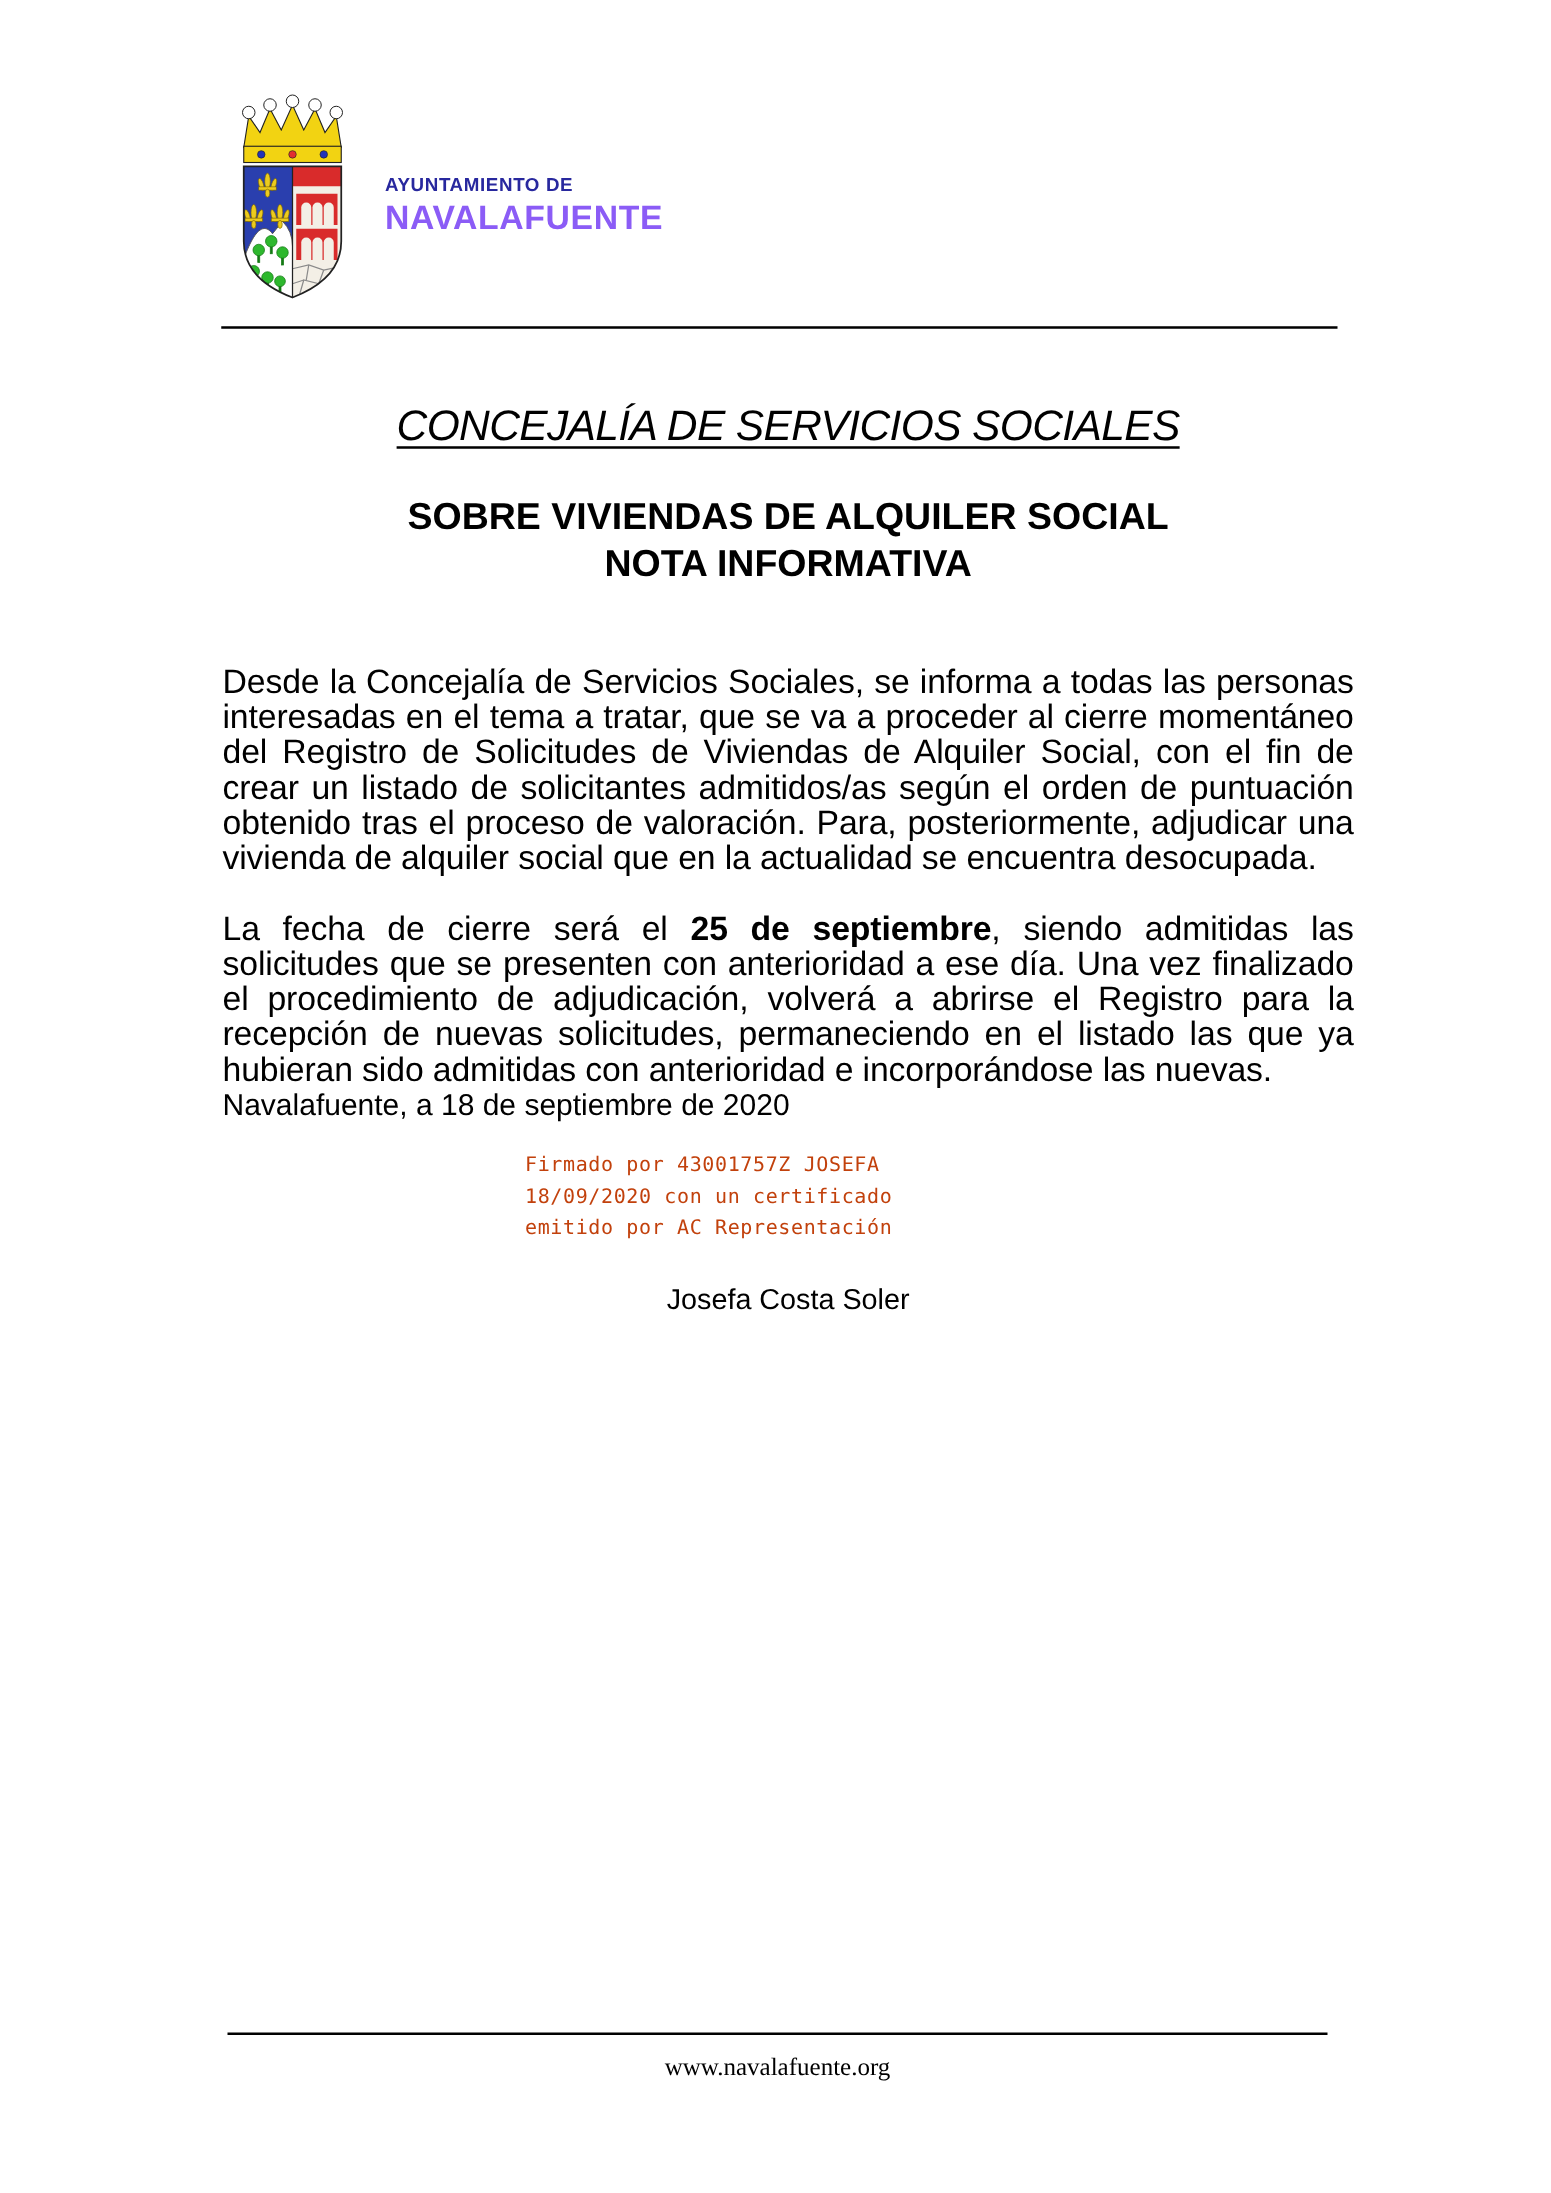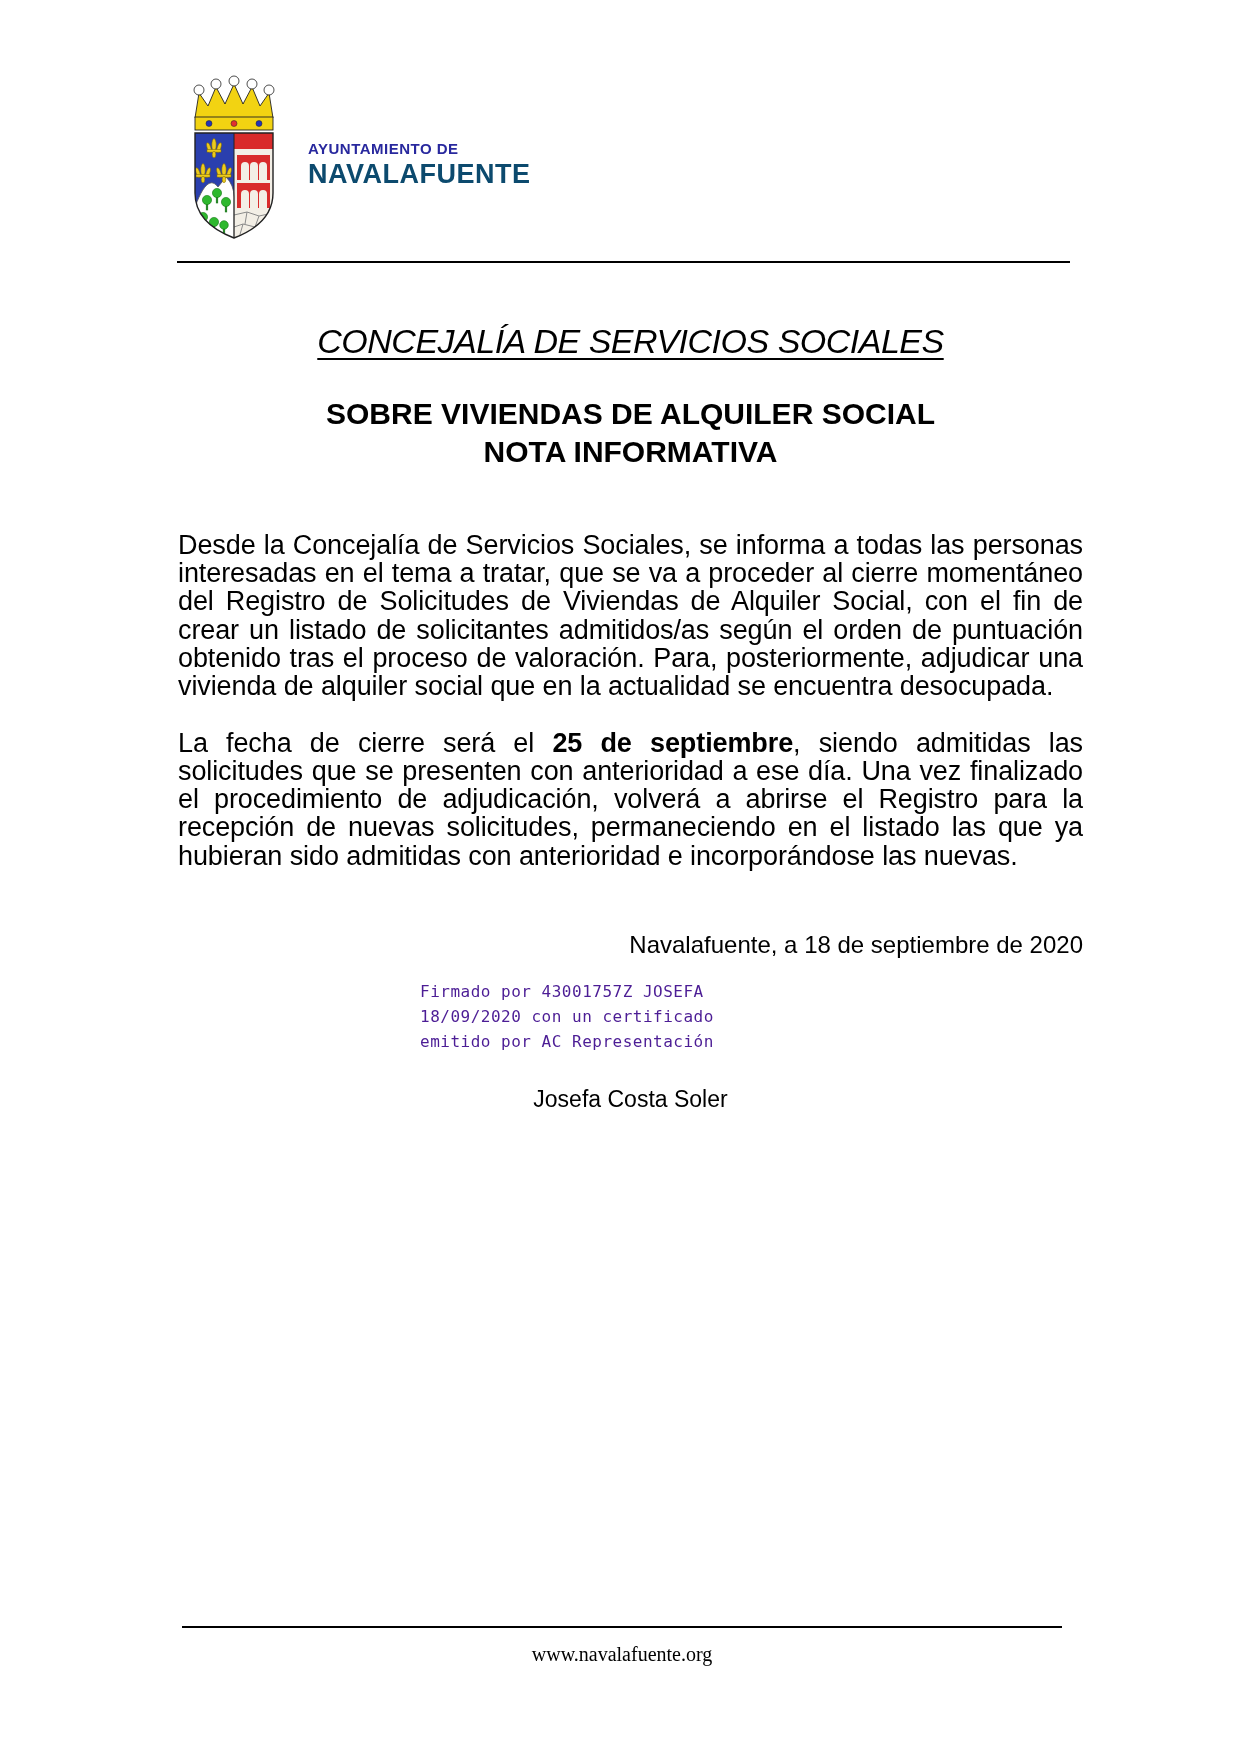--- a/index.html
+++ b/index.html
@@ -15,21 +15,21 @@
   .logo-row{
     position:absolute;top:75px;left:189px;
     display:flex;align-items:flex-start;gap:29px;
   }
   .logo-text{padding-top:66px;line-height:1;}
   .org-line1{
     font-size:15px;font-weight:bold;color:#28289E;
     letter-spacing:.5px;margin-bottom:5px;
   }
   .org-line2{
-    font-size:27px;font-weight:bold;color:#0c4a6e;
+    font-size:27px;font-weight:bold;color:#8b5cf6;
     letter-spacing:.5px;
   }
   .header-rule{
     position:absolute;top:261px;left:177px;width:893px;
     border-top:2px solid #000;
   }
   
   .content{position:absolute;left:178px;top:263px;width:905px;}
   .doc-title{
     margin:58px 0 0 0;
@@ -47,28 +47,28 @@
     font-size:30px;font-weight:bold;line-height:38px;
   }
   .body-par{
     margin:0;text-align:justify;
     font-size:27px;line-height:28.3px;
     letter-spacing:-.1px;
   }
   .par1{margin-top:60px;}
   .par2{margin-top:28px;}
   .date-line{
-    margin-top:60px;text-align:right;
+    text-align:left;
     font-size:24px;line-height:29px;
   }
   .stamp{
     margin:20px 0 0 242px;
     font-family:"DejaVu Sans Mono","Liberation Mono",monospace;
     font-size:16px;line-height:25px;
-    color:#4c1d95;letter-spacing:.5px;
+    color:#c2410c;letter-spacing:.5px;
   }
   .signatory{
     margin-top:32px;text-align:center;
     font-size:23px;line-height:27px;
   }
   
   .footer{
     position:absolute;top:1626px;left:182px;width:880px;
     font-family:"Liberation Serif",serif;
     text-align:center;

